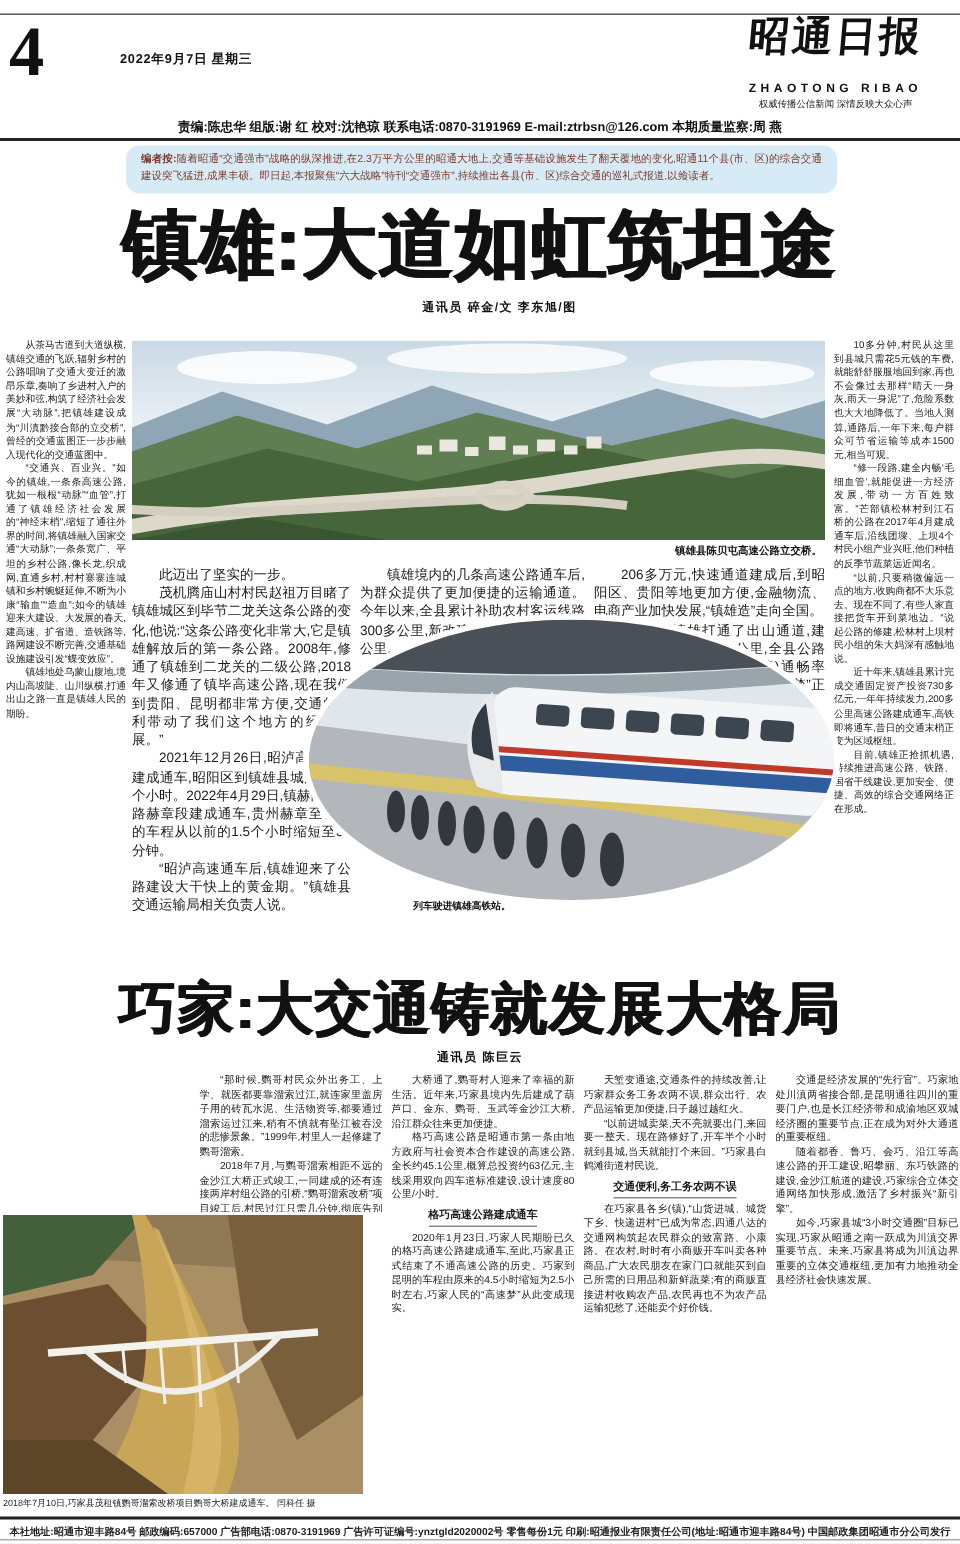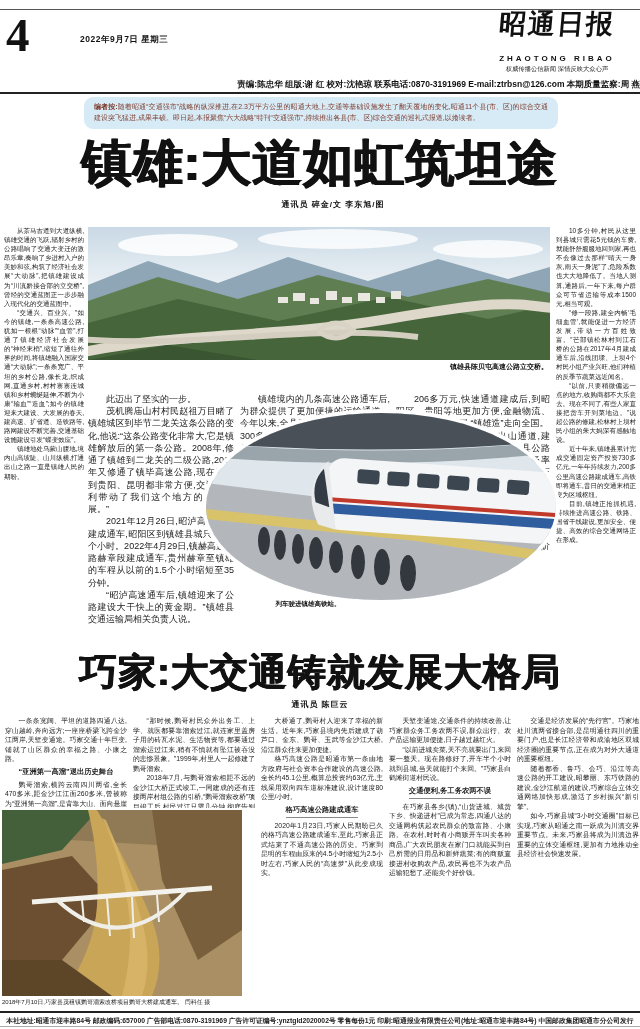--- a/index.html
+++ b/index.html
@@ -9,34 +9,34 @@
   
   .page-num{left:6px;top:12px;font-family:"Liberation Serif",serif;font-size:47px;font-weight:bold;line-height:1;}
   .issue-date{left:80px;top:34px;font-size:8.5px;font-weight:bold;letter-spacing:.5px;}
   .banner{left:150px;top:16px;width:340px;text-align:center;font-size:31px;font-weight:900;letter-spacing:2px;
           text-shadow:.6px 0 currentColor,-.6px 0 currentColor;}
   .logo-block{left:478px;top:10px;width:158px;text-align:center;}
   .logo-name{font-family:"Liberation Serif",serif;font-size:27px;font-weight:900;letter-spacing:2px;
              transform:skewX(-5deg);line-height:1.1;}
   .logo-pinyin{font-size:8px;font-weight:bold;letter-spacing:3px;margin-top:14px;}
   .logo-slogan{font-size:6.3px;margin-top:2px;color:#222;}
-  .staff{left:0;top:79px;width:640px;text-align:right;font-size:8.5px;font-weight:bold;}
+  .staff{left:0;top:79px;width:640px;text-align:center;font-size:8.5px;font-weight:bold;}
   
   .note-box{left:84px;top:97px;width:474px;height:32px;background:#d7ebf6;border-radius:9px;
             padding:5px 10px;box-sizing:border-box;font-size:7px;line-height:1.55;
             color:#7d3a2c;text-align:justify;}
   .note-box b{color:#7d3a2c;}
   
   .h1-wrap{left:60px;top:133px;width:520px;text-align:center;font-size:50px;font-weight:900;
            letter-spacing:1px;line-height:1.2;text-shadow:.8px 0 currentColor,-.8px 0 currentColor;}
   .byline{left:0;top:199px;width:640px;text-align:center;font-size:8px;font-weight:bold;letter-spacing:1px;padding-left:13px;}
   .bodycol{text-align:justify;overflow:hidden;color:#1a1a1a;}
   .bodycol p{margin:0;text-indent:2em;}
   .side{font-size:6.5px;line-height:1.4;}
-  .wide{font-size:9px;line-height:1.36;margin-top:16px;}
+  .wide{font-size:9px;line-height:1.36;}
   .a2{font-size:6.8px;line-height:1.4;}
   .colL{left:4px;top:226px;width:80px;height:414px;}
   .colR{left:556px;top:226px;width:80px;height:414px;}
   .photo1{left:88px;top:227px;width:462px;height:133px;overflow:hidden;}
   .cap1{left:290px;top:362px;width:258px;text-align:right;font-size:7px;font-weight:bold;}
   .colA{left:88px;top:377px;width:146px;height:263px;}
   .colB{left:240px;top:377px;width:150px;height:263px;}
   .colC{left:396px;top:377px;width:154px;height:263px;}
   .oval{left:206px;top:413px;width:350px;height:187px;border-radius:50%;overflow:hidden;
         box-shadow:0 0 0 4px #fff;}
@@ -180,29 +180,20 @@
         <ellipse cx="176" cy="154" rx="8" ry="18"></ellipse>
           <ellipse cx="202" cy="160" rx="8" ry="18"></ellipse>
       </g>
     </svg>
   </div>
   <div class="abs cap2">列车驶进镇雄高铁站。</div>
 
   <div class="abs byline2">通讯员 陈巨云</div>
   <div class="abs h2-wrap">巧家:大交通铸就发展大格局</div>
 
-  <div class="abs bodycol a2 c21">
-    <div>
-        <p>一条条宽阔、平坦的道路四通八达,穿山越岭,奔向远方;一座座桥梁飞跨金沙江两岸,天堑变通途。巧家交通十年巨变,铺就了山区群众的幸福之路、小康之路。</p>
-      </div>
-    <div class="subhead">“亚洲第一高溜”退出历史舞台</div>
-    <div>
-        <p>鹦哥溜索,横跨云南四川两省,全长470多米,距金沙江江面260多米,曾被称为“亚洲第一高溜”,是背靠大山、面向悬崖的2000多名鹦哥村村民过去近20年来最主要的过江方式。</p>
-      </div>
-  </div>
   <div class="abs bodycol a2 c22">
       <p>“那时候,鹦哥村民众外出务工、上学、就医都要靠溜索过江,就连家里盖房子用的砖瓦水泥、生活物资等,都要通过溜索运过江来,稍有不慎就有坠江被吞没的悲惨景象。”1999年,村里人一起修建了鹦哥溜索。</p>
       <p>2018年7月,与鹦哥溜索相距不远的金沙江大桥正式竣工,一同建成的还有连接两岸村组公路的引桥,“鹦哥溜索改桥”项目竣工后,村民过江只需几分钟,彻底告别了溜索时代。</p>
     </div>
   <div class="abs bodycol a2 c23">
     <div>
         <p>大桥通了,鹦哥村人迎来了幸福的新生活。近年来,巧家县境内先后建成了葫芦口、金东、鹦哥、玉武等金沙江大桥,沿江群众往来更加便捷。</p>
         <p>格巧高速公路是昭通市第一条由地方政府与社会资本合作建设的高速公路,全长约45.1公里,概算总投资约63亿元,主线采用双向四车道标准建设,设计速度80公里/小时。</p>
       </div>
     <div class="subhead"><span class="ul">格巧高速公路建成通车</span></div>

